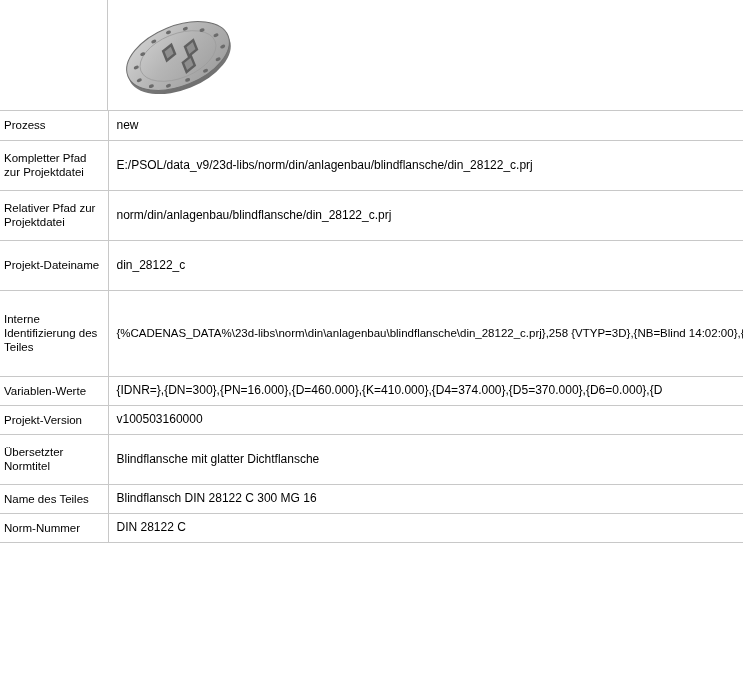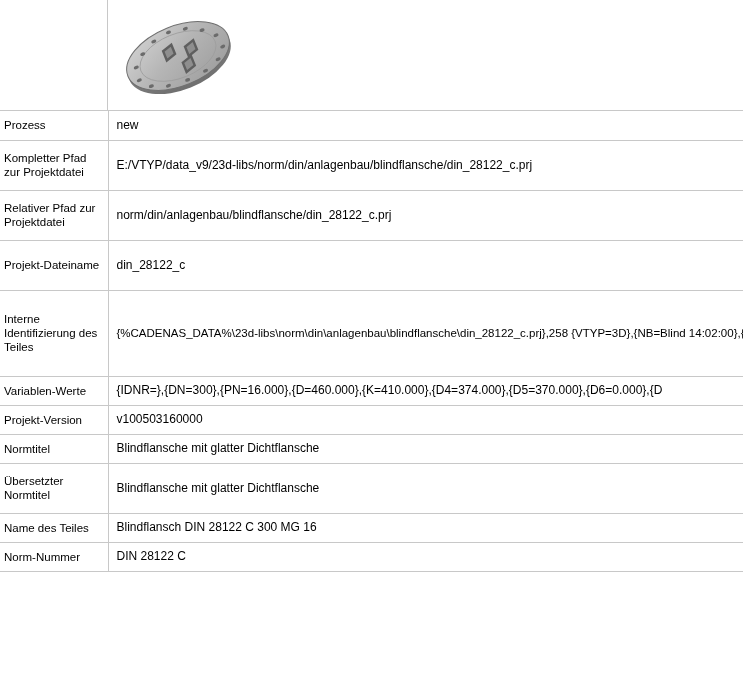--- a/index.html
+++ b/index.html
@@ -134,21 +134,21 @@
   </div>
 
   <table class="props">
     <tbody>
         <tr class="row-h">
           <td class="label">Prozess</td>
           <td class="value">new</td>
         </tr>
         <tr class="tall-2">
           <td class="label">Kompletter Pfad zur Projektdatei</td>
-          <td class="value">E:/VTYP/data_v9/23d-libs/norm/din/anlagenbau/blindflansche/din_28122_c.prj</td>
+          <td class="value">E:/PSOL/data_v9/23d-libs/norm/din/anlagenbau/blindflansche/din_28122_c.prj</td>
         </tr>
         <tr class="tall-2">
           <td class="label">Relativer Pfad zur Projektdatei</td>
           <td class="value">norm/din/anlagenbau/blindflansche/din_28122_c.prj</td>
         </tr>
         <tr class="tall-2">
           <td class="label">Projekt-Dateiname</td>
           <td class="value">din_28122_c</td>
         </tr>
         <tr class="tall-3">
@@ -159,24 +159,20 @@
 300 MG 16}</td>
         </tr>
         <tr class="row-h">
           <td class="label">Variablen-Werte</td>
           <td class="value">{IDNR=},{DN=300},{PN=16.000},{D=460.000},{K=410.000},{D4=374.000},{D5=370.000},{D6=0.000},{D</td>
         </tr>
         <tr class="row-h">
           <td class="label">Projekt-Version</td>
           <td class="value">v100503160000</td>
         </tr>
-        <tr class="row-h">
-          <td class="label">Normtitel</td>
-          <td class="value">Blindflansche mit glatter Dichtflansche</td>
-        </tr>
         <tr class="tall-2">
           <td class="label">Übersetzter Normtitel</td>
           <td class="value">Blindflansche mit glatter Dichtflansche</td>
         </tr>
         <tr class="row-h">
           <td class="label">Name des Teiles</td>
           <td class="value">Blindflansch DIN 28122 C 300 MG 16</td>
         </tr>
         <tr class="row-h">
           <td class="label">Norm-Nummer</td>

